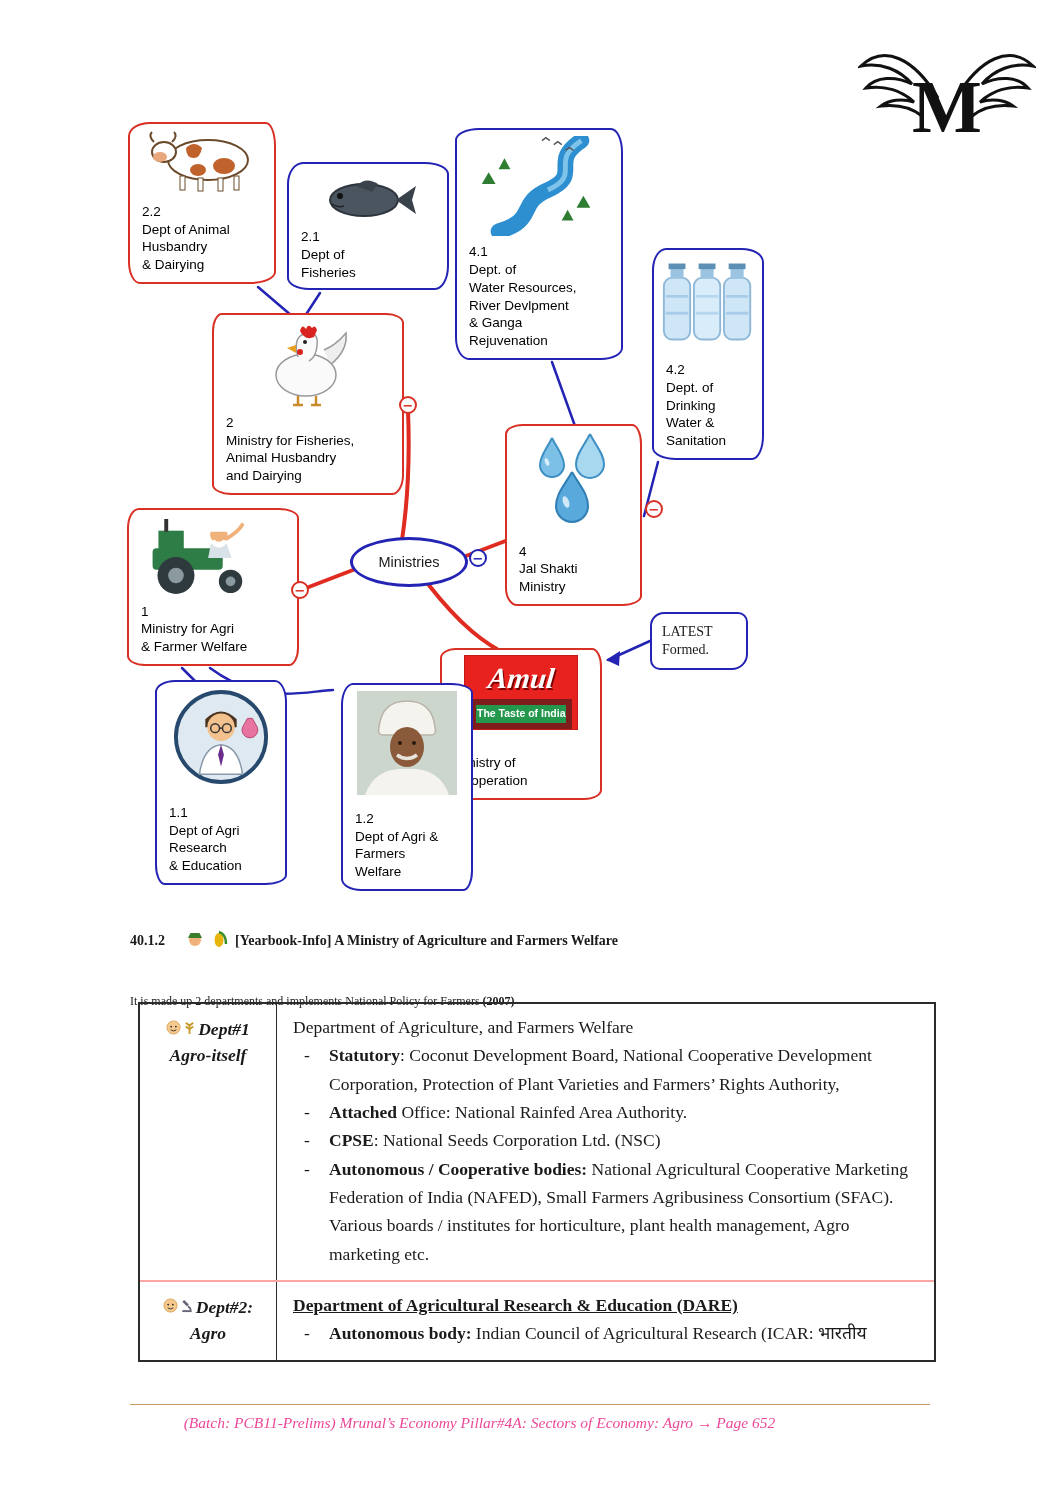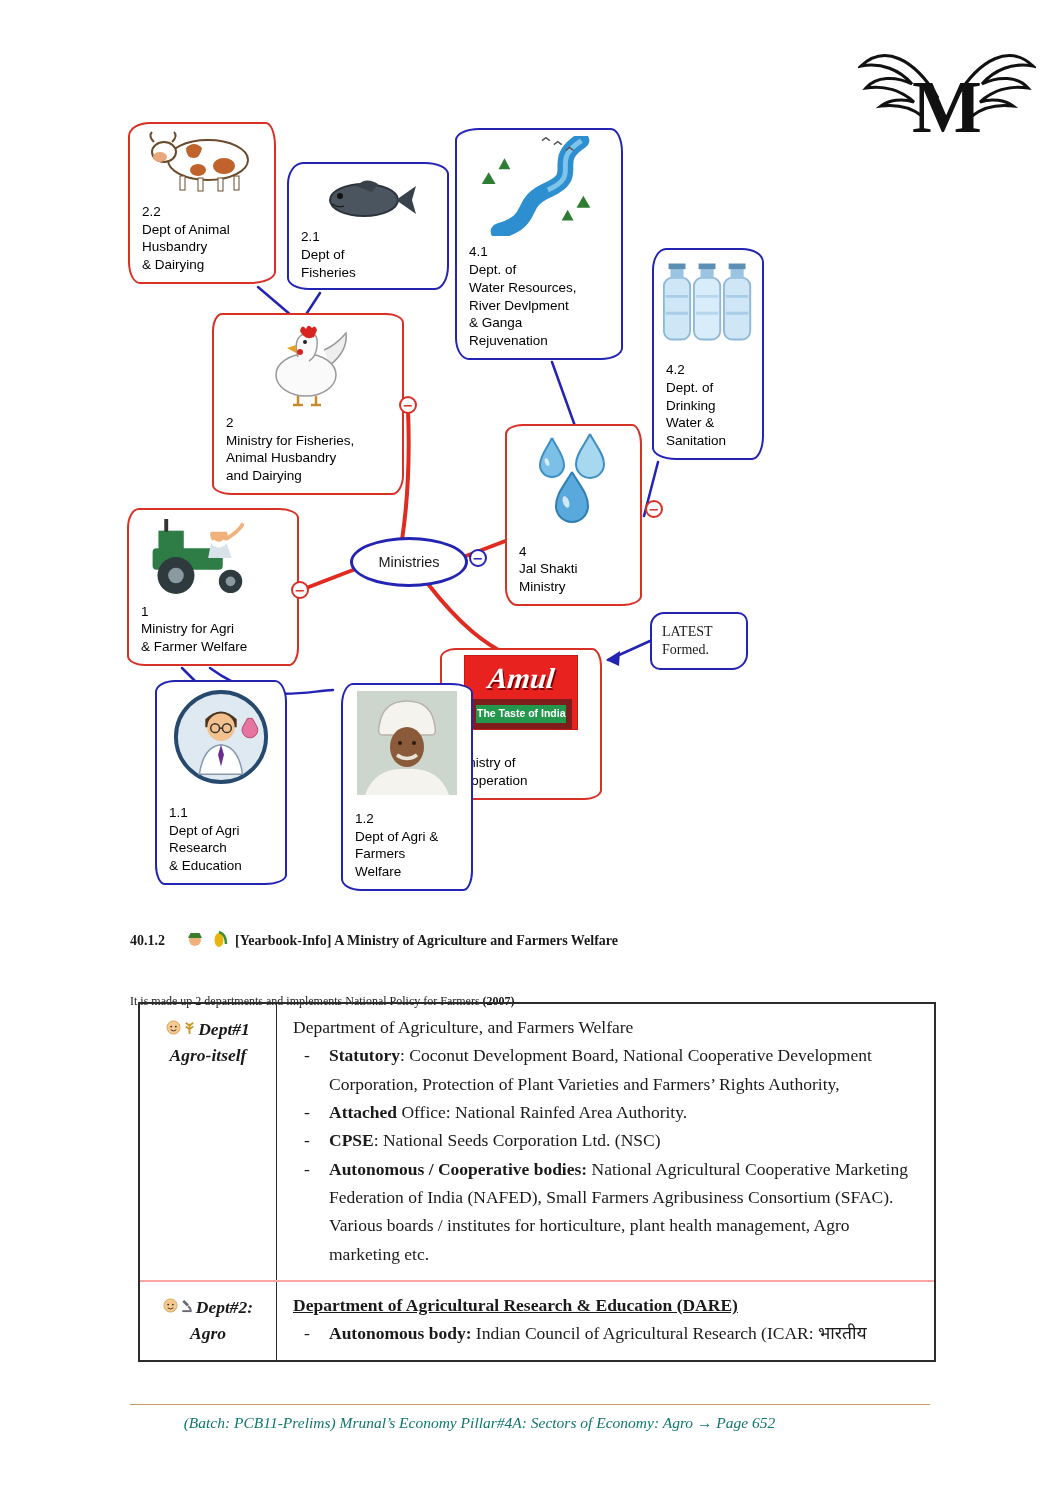--- a/index.html
+++ b/index.html
@@ -70,21 +70,21 @@
   }
   .cell-l .hl { display:flex; justify-content:center; align-items:flex-start; gap:2px; }
   .cell-r { flex:1; padding:9px 14px 12px 16px; line-height:1.62; }
   .bullet { position:relative; padding-left:36px; }
   .bullet::before { content:"-"; position:absolute; left:11px; top:0; }
   .u { text-decoration:underline; }
   
   #footer-rule { position:absolute; left:130px; top:1404px; width:800px; border-top:1.5px solid #c9a063; }
   #footer-text {
     position:absolute; left:0; top:1414px; width:959px; text-align:center;
-    font-style:italic; font-size:15.5px; color:#0f766e;
+    font-style:italic; font-size:15.5px; color:#ec4899;
   }
 </style>
 </head>
 <body>
 
 <div id="page">
 
   <div id="logo">
     <svg width="178" height="118" viewBox="0 0 178 118">
       <g stroke="#111" stroke-width="3" fill="none">

